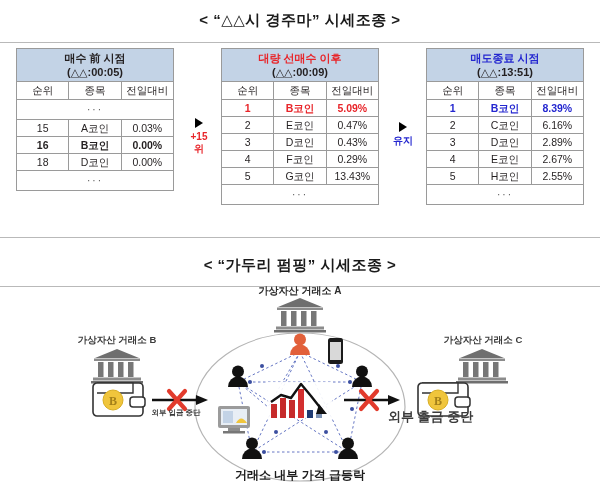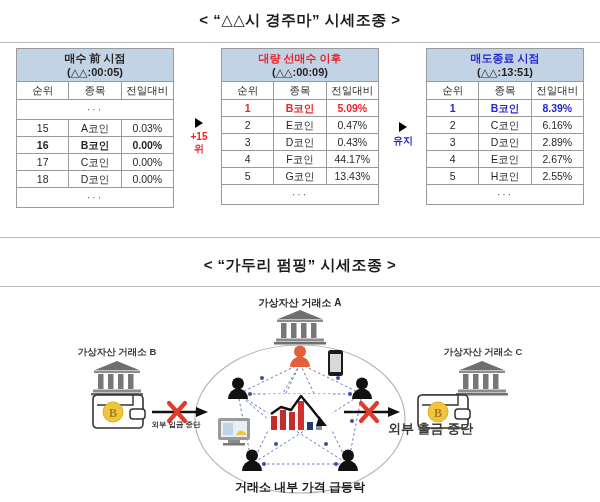--- a/index.html
+++ b/index.html
@@ -105,21 +105,21 @@
     width: 0; height: 0;
     margin: 0 auto 3px auto;
     border-left: 8px solid #000;
     border-top: 5px solid transparent;
     border-bottom: 5px solid transparent;
   }
   #arrow-1 { left: 176px; top: 118px; color: #e8252a; }
   #arrow-2 { left: 380px; top: 122px; color: #2427d0; }
 
   
-  .diagram { position: absolute; left: 0; top: 286px; width: 600px; height: 168px; border-radius: 32px; }
+  .diagram { position: absolute; left: 0; top: 274px; width: 600px; height: 168px; border-radius: 32px; }
 
   .lbl {
     position: absolute;
     font-size: 9.5px;
     font-weight: 700;
     color: #3b3b3b;
     white-space: nowrap;
     text-align: center;
   }
   #lbl-ex-a { left: 232px; top: 10px; width: 136px; font-size: 10px; color: #2b2b2b; }
@@ -159,25 +159,20 @@
       <td>15</td>
       <td>A코인</td>
       <td>0.03%</td>
     </tr>
     <tr class="row-bold">
       <td>16</td>
       <td>B코인</td>
       <td>0.00%</td>
     </tr>
     <tr>
-      <td>17</td>
-      <td>C코인</td>
-      <td>0.00%</td>
-    </tr>
-    <tr>
       <td>18</td>
       <td>D코인</td>
       <td>0.00%</td>
     </tr>
     <tr class="ellipsis-row">
       <td colspan="3">···</td>
     </tr>
   </tbody>
     </table>
 
@@ -211,21 +206,21 @@
       <td>0.47%</td>
     </tr>
     <tr>
       <td>3</td>
       <td>D코인</td>
       <td>0.43%</td>
     </tr>
     <tr>
       <td>4</td>
       <td>F코인</td>
-      <td>44.17%</td>
+      <td>0.29%</td>
     </tr>
     <tr>
       <td>5</td>
       <td>G코인</td>
       <td>13.43%</td>
     </tr>
     <tr class="ellipsis-row">
       <td colspan="3">···</td>
     </tr>
   </tbody>

